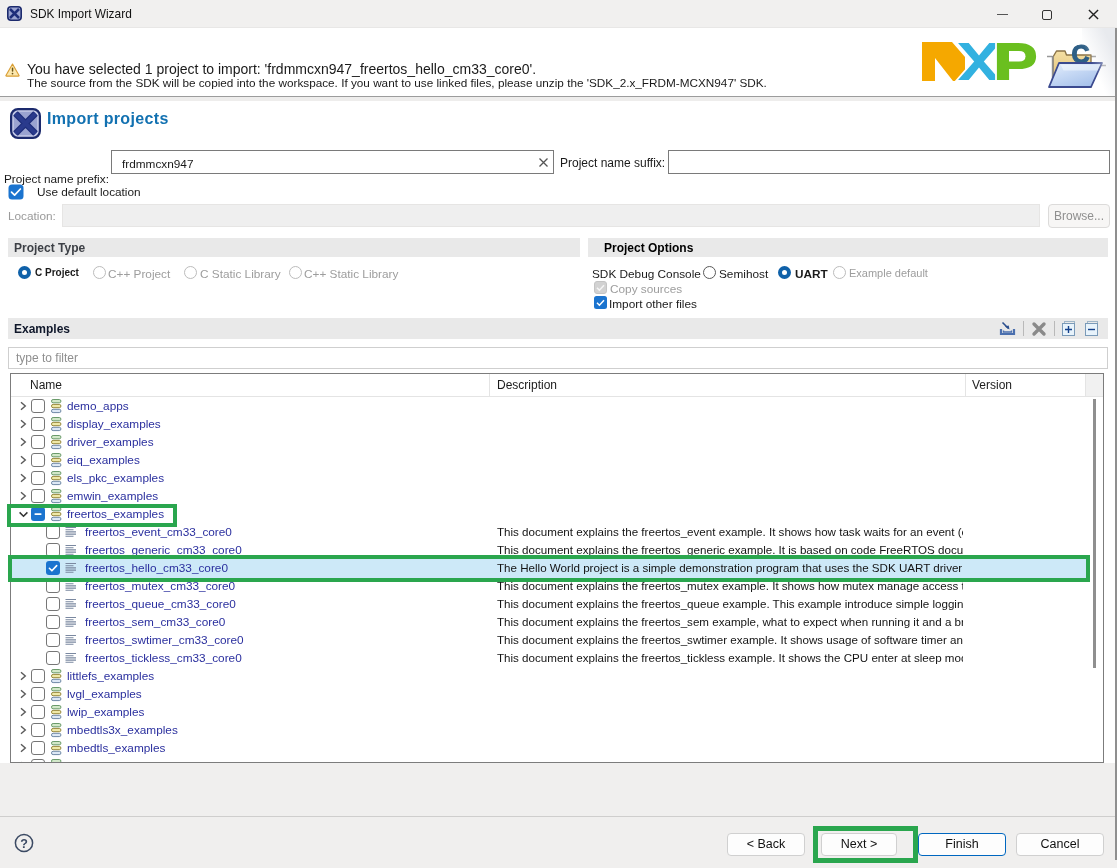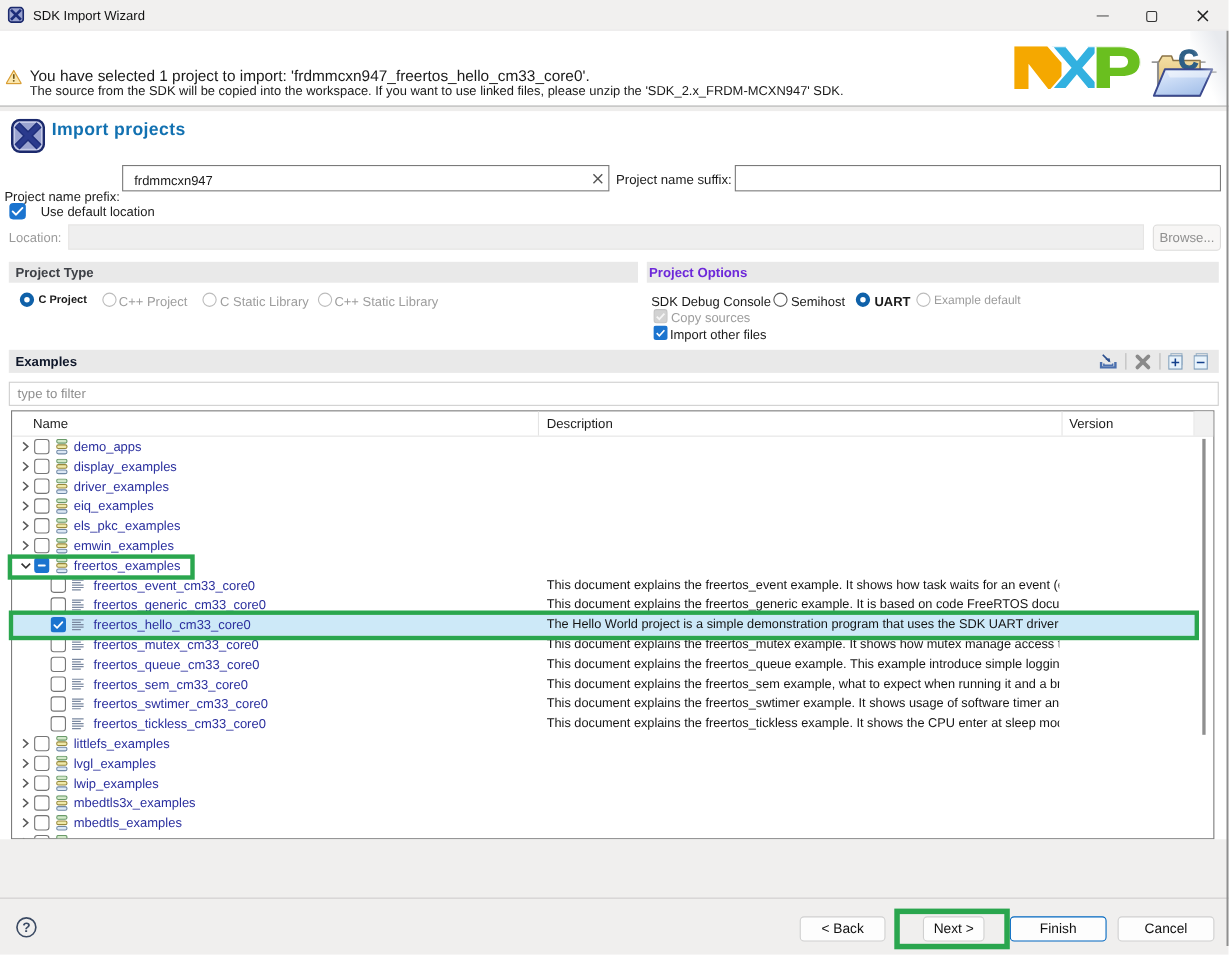--- a/index.html
+++ b/index.html
@@ -102,21 +102,21 @@
 </svg>
 <span class="a" style="left:37px;top:185px;font-size:11.8px">Use default location</span>
 
 <span class="a" style="left:8px;top:209px;font-size:11.8px;color:#9a9a9a">Location:</span>
 <div class="a" style="left:62px;top:204px;width:978px;height:23px;box-sizing:border-box;border:1px solid #e6e5e4;background:#efefef"></div>
 <div class="btn" style="left:1048px;top:204px;width:62px;height:24px;color:#8f8f8f;background:#f7f6f5;border-color:#dcdbda;font-size:12px;line-height:22px">Browse...</div>
 
 <div class="a" style="left:8px;top:238px;width:572px;height:19px;background:#e9e9e9"></div>
 <span class="a b" style="left:14px;top:241px;color:#3d4046">Project Type</span>
 <div class="a" style="left:588px;top:238px;width:520px;height:19px;background:#e9e9e9"></div>
-<span class="a b" style="left:590px;top:241px;color:#6d28d9">Project Options</span>
+<span class="a b" style="left:604px;top:241px;color:#000000">Project Options</span>
 
 <div class="radio r-on" style="left:18px;top:266px"></div>
 <span class="a b" style="left:35px;top:267px;font-size:10px">C Project</span>
 <div class="radio r-dis" style="left:93px;top:266px"></div>
 <span class="a g" style="left:108px;top:267px;font-size:11.8px">C++ Project</span>
 <div class="radio r-dis" style="left:184px;top:266px"></div>
 <span class="a g" style="left:200px;top:267px;font-size:11.8px">C Static Library</span>
 <div class="radio r-dis" style="left:289px;top:266px"></div>
 <span class="a g" style="left:304px;top:267px;font-size:11.8px">C++ Static Library</span>
 
@@ -407,17 +407,17 @@
 <div class="a" style="left:7px;top:504px;width:170px;height:23px;box-sizing:border-box;border:4px solid #2aa64e"></div>
 <div class="a" style="left:8px;top:555px;width:1082px;height:27px;box-sizing:border-box;border:4px solid #2aa64e"></div>
 
 <div class="a" style="left:0;top:763px;width:1117px;height:105px;background:#f0efee"></div>
 <div class="a" style="left:0;top:816px;width:1117px;height:1px;background:#cfcecd"></div>
 <svg class="a" style="left:14px;top:833px" width="20" height="20" viewBox="0 0 20 20">
  <circle cx="10" cy="10" r="8.6" fill="none" stroke="#3b4a63" stroke-width="1.5"></circle>
  <text x="10" y="14.5" font-family="Liberation Sans" font-size="12.5" font-weight="bold" fill="#3b4a63" text-anchor="middle">?</text>
 </svg>
 <div class="btn" style="left:727px;top:833px;width:78px">&lt; Back</div>
-<div class="btn" style="left:839px;top:833px;width:56px">Next &gt;</div>
+<div class="btn" style="left:821px;top:833px;width:76px">Next &gt;</div>
 <div class="btn" style="left:918px;top:833px;width:88px;border-color:#0067c0">Finish</div>
 <div class="btn" style="left:1016px;top:833px;width:88px">Cancel</div>
 <div class="a" style="left:813px;top:826px;width:105px;height:37px;box-sizing:border-box;border:5px solid #2aa64e"></div>
 <div class="a" style="left:1115px;top:28px;width:2px;height:832px;background:#8f8f8f"></div>
 
 </body></html>

